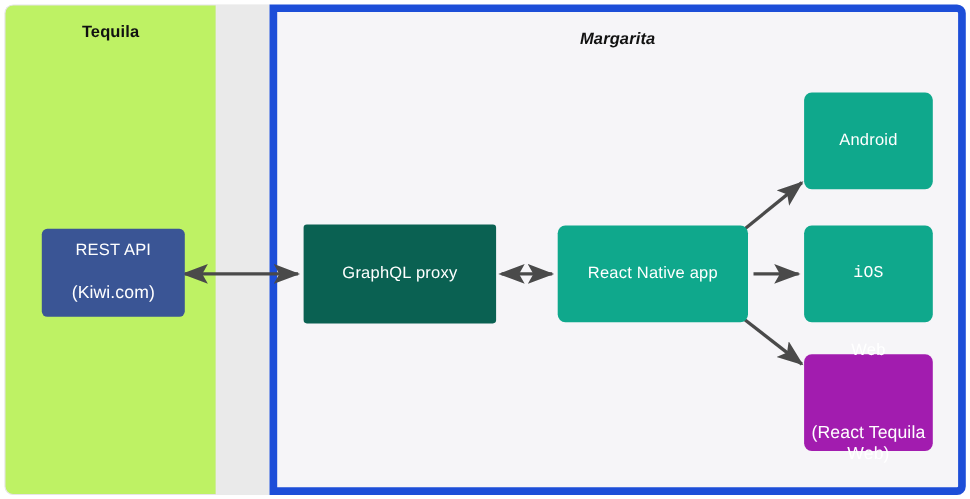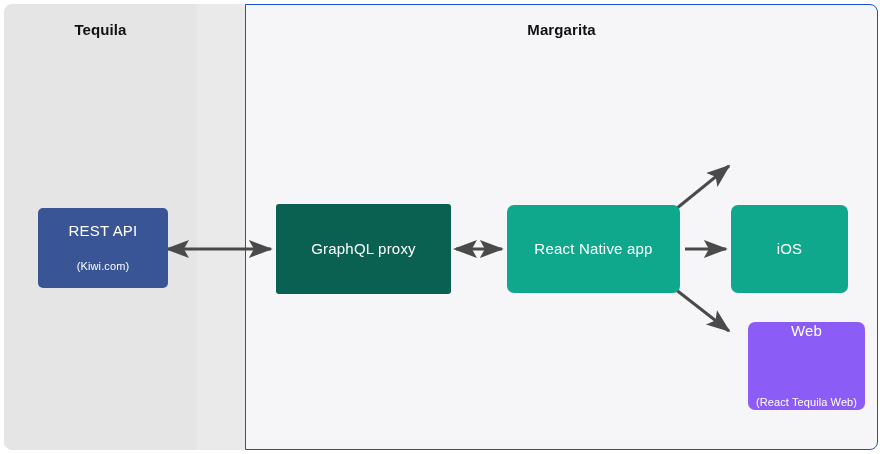--- a/index.html
+++ b/index.html
@@ -19,38 +19,39 @@
   
   .panel {
     position: absolute;
     top: 4px;
     height: 446px;
     box-sizing: border-box;
   }
   #panel-tequila {
     left: 4px;
     width: 193px;
-    background: #e5e5e5;
+    background: #bef264;
     border: 1px solid #e6e4e8;
     border-radius: 8px 0 0 8px;
   }
   #panel-gap {
     left: 197px;
     width: 48px;
     top: 4px;
     height: 446px;
     background: #eaeaea;
     position: absolute;
   }
   #panel-margarita {
     left: 245px;
     width: 633px;
     background: #f6f5f8;
-    border: 1px solid #1d4ed8;
+    border: 7px solid #1d4ed8;
     border-radius: 0 8px 8px 0;
+    font-style: italic;
   }
 
   .panel-title {
     position: absolute;
     top: 16px;
     width: 100%;
     text-align: center;
     font-size: 15px;
     font-weight: bold;
     color: #111111;
@@ -69,21 +70,21 @@
     text-align: center;
     z-index: 5;
   }
   .node .node-title {
     font-size: 15px;
     line-height: 1.2;
     font-weight: normal;
     letter-spacing: 0.2px;
   }
   .node .node-sub {
-    font-size: 11px;
+    font-size: 16px;
     line-height: 1.2;
     margin-top: 20px;
     letter-spacing: 0.1px;
   }
 
   #node-rest-api {
     left: 38px;  top: 208px;  width: 130px; height: 80px;
     background: #3a5595;
     border-radius: 5px;
   }
@@ -99,24 +100,25 @@
   }
   #node-android {
     left: 731px; top: 84px;   width: 117px; height: 88px;
     background: #0fa88c;
     border-radius: 7px;
   }
   #node-ios {
     left: 731px; top: 205px;  width: 117px; height: 88px;
     background: #0fa88c;
     border-radius: 7px;
+    font-family: Liberation Mono, monospace;
   }
   #node-web {
-    left: 748px; top: 322px;  width: 117px; height: 88px;
-    background: #8b5cf6;
+    left: 731px; top: 322px;  width: 117px; height: 88px;
+    background: #a21caf;
     border-radius: 7px;
     gap: 36px;
   }
 
   
   #connectors {
     position: absolute;
     left: 0; top: 0;
     width: 882px;
     height: 454px;
@@ -166,20 +168,23 @@
   </div>
 
   <div class="node" id="node-graphql-proxy">
     <span class="node-title">GraphQL proxy</span>
   </div>
 
   <div class="node" id="node-react-native-app">
     <span class="node-title">React Native app</span>
   </div>
 
+  <div class="node" id="node-android">
+    <span class="node-title">Android</span>
+  </div>
 
   <div class="node" id="node-ios">
     <span class="node-title">iOS</span>
   </div>
 
   <div class="node" id="node-web">
     <span class="node-title">Web</span>
     <span class="node-sub">(React Tequila Web)</span>
   </div>
 

